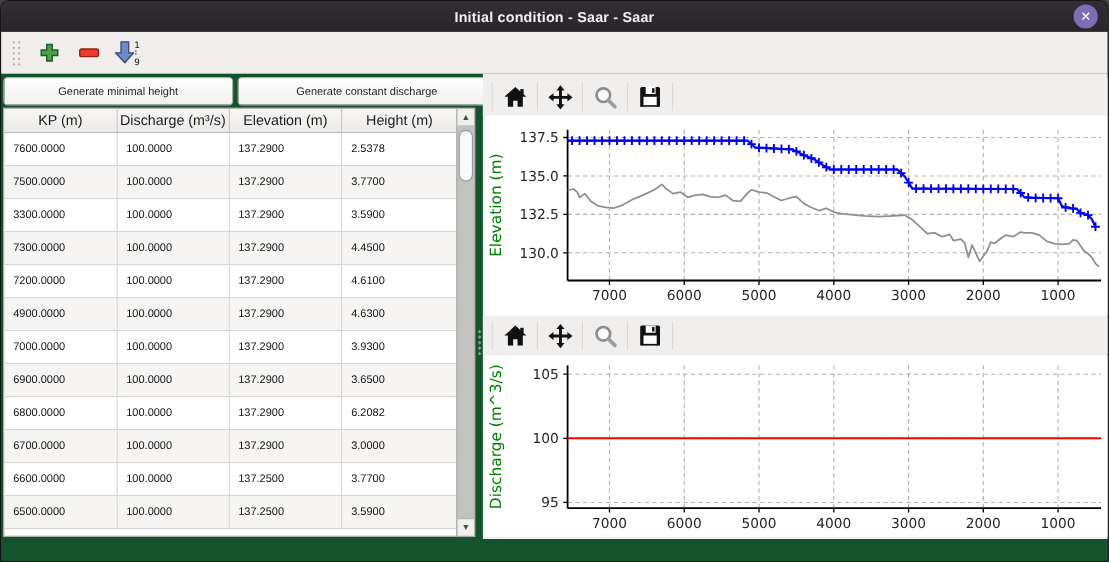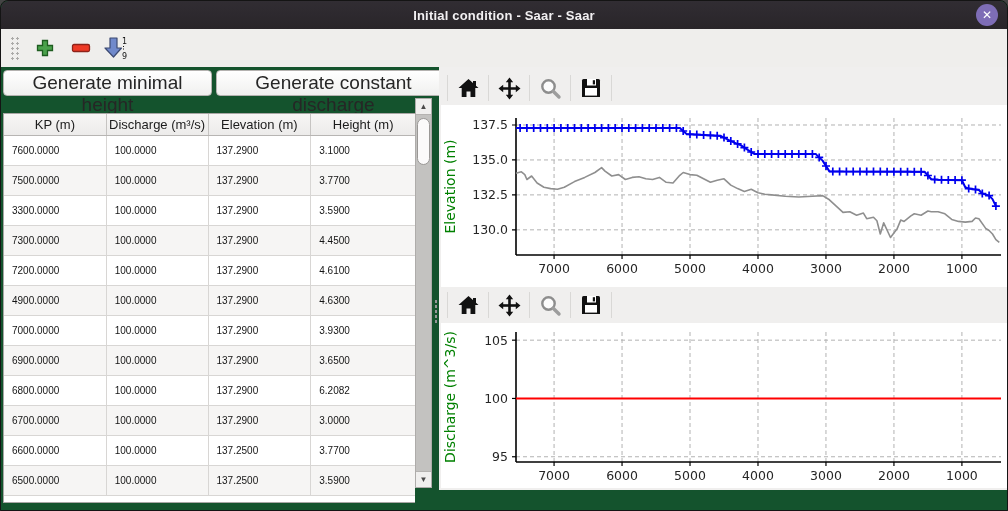--- a/index.html
+++ b/index.html
@@ -35,28 +35,28 @@
   }
   .toolbtn{
     width:36px;height:30px;border:none;background:transparent;padding:0;
     display:flex;align-items:center;justify-content:center;cursor:pointer;
   }
   
   .gen-btn{
     position:absolute;height:26px;top:69px;
     background:linear-gradient(#ffffff,#f0f0ef);
     border:1px solid #b4b2b0;border-radius:4px;
-    font-family:"Liberation Sans",sans-serif;font-size:19px;color:#262626;
+    font-family:"Liberation Sans",sans-serif;font-size:10px;color:#262626;
     cursor:pointer;
   }
   .gen-btn.b1{left:2px;width:209px;}
   .gen-btn.b2{left:215px;width:235px;}
   
   .table{
-    position:absolute;left:2px;top:112px;width:412px;height:390px;
+    position:absolute;left:2px;top:97px;width:412px;height:390px;
     background:#fff;border:1px solid #a8a6a4;border-right:none;
   }
   .thead{display:flex;height:22px;background:linear-gradient(#f7f6f5,#ecebea);
     border-bottom:1px solid #b7b5b3;}
   .th{
     font-size:13px;color:#1c1c1c;text-align:center;line-height:21px;
     border-right:1px solid #c6c4c2;overflow:hidden;white-space:nowrap;
   }
   .th:nth-child(1){width:103px;}
   .th:nth-child(2){width:102px;}
@@ -153,21 +153,21 @@
       <div class="th">KP (m)</div>
       <div class="th">Discharge (m³/s)</div>
       <div class="th">Elevation (m)</div>
       <div class="th">Height (m)</div>
     </div>
     <div class="tbody" id="tbody">
         <div class="tr">
       <div class="td">7600.0000</div>
       <div class="td">100.0000</div>
       <div class="td">137.2900</div>
-      <div class="td">3.1000</div>
+      <div class="td">2.5378</div>
     </div>
         <div class="tr odd">
       <div class="td">7500.0000</div>
       <div class="td">100.0000</div>
       <div class="td">137.2900</div>
       <div class="td">3.7700</div>
     </div>
         <div class="tr">
       <div class="td">3300.0000</div>
       <div class="td">100.0000</div>

